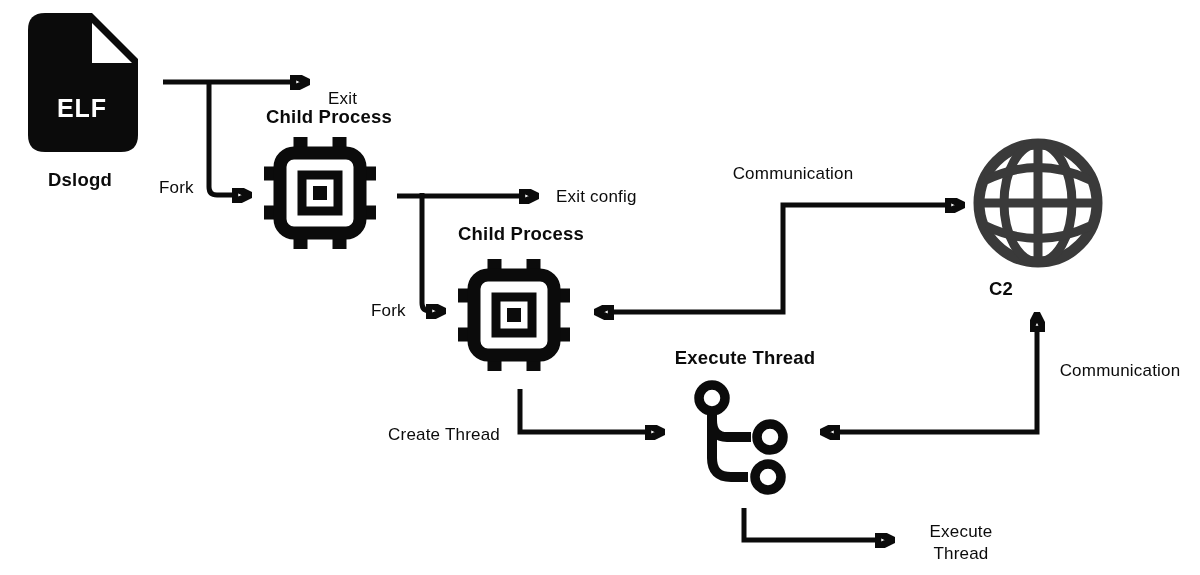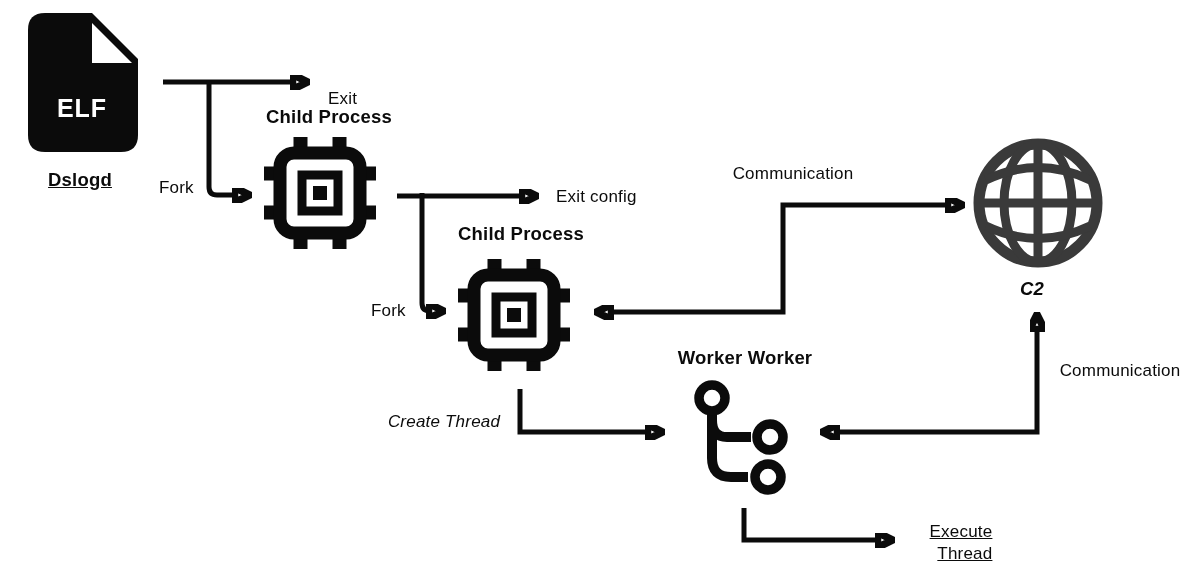--- a/index.html
+++ b/index.html
@@ -27,21 +27,21 @@
     position:absolute;
     font-size:18.5px;
     line-height:23px;
     font-weight:bold;
     letter-spacing:.2px;
     white-space:nowrap;
     color:var(--ink);
     text-align:right;
   }
   .c{transform:translateX(-50%);}
-  .center-text{text-align:center;text-decoration:underline;}
+  .center-text{text-align:center;}
   .icon-ink{color:var(--ink);}
   .icon-globe{color:var(--globe);}
 </style>
 </head>
 <body>
 
 <div class="stage">
 
   <svg class="arrows" width="1200" height="575" viewBox="0 0 1200 575" aria-hidden="true">
     <defs>
@@ -103,21 +103,21 @@
         <rect x="94" y="29.5" width="18" height="14"></rect>
           <rect x="94" y="68.5" width="18" height="14"></rect>
         <rect x="49" y="49" width="14" height="14"></rect>
       </g>
       <rect x="16" y="16" width="80" height="80" rx="14" fill="none" stroke="currentColor" stroke-width="13"></rect>
       <rect x="38" y="38" width="36" height="36" fill="none" stroke="currentColor" stroke-width="9"></rect>
     </svg>
   </div>
 
   <div class="node">
-    <div class="ttl c" style="left:745px;top:346px;">Worker Worker</div>
+    <div class="ttl c" style="left:745px;top:346px;">Execute Thread</div>
     <svg class="abs icon-ink" style="left:693px;top:380px;" width="100" height="115" viewBox="0 0 100 115">
       <g fill="none" stroke="currentColor" stroke-width="10">
         <path d="M19,30 V78 Q19,97 38,97 H55"></path>
         <path d="M19,40 Q19,57 34,57 H58"></path>
       </g>
       <g fill="#ffffff" stroke="currentColor" stroke-width="9.5">
         <circle cx="19" cy="18" r="13"></circle>
         <circle cx="77" cy="57" r="13"></circle>
         <circle cx="75" cy="97" r="13"></circle>
       </g>
@@ -128,28 +128,28 @@
     <svg class="abs icon-globe" style="left:973px;top:138px;" width="130" height="130" viewBox="0 0 130 130">
       <g fill="none" stroke="currentColor">
         <circle cx="65" cy="65" r="59" stroke-width="11"></circle>
         <ellipse cx="65" cy="65" rx="34" ry="59" stroke-width="9"></ellipse>
         <line x1="65" y1="8" x2="65" y2="122" stroke-width="9"></line>
         <line x1="8" y1="65" x2="122" y2="65" stroke-width="9"></line>
         <path d="M13,42 Q65,17 117,42" stroke-width="9"></path>
         <path d="M13,88 Q65,113 117,88" stroke-width="9"></path>
       </g>
     </svg>
-    <div class="ttl c" style="left:1032px;top:277px;font-style:italic;">C2</div>
+    <div class="ttl c" style="left:1001px;top:277px;">C2</div>
   </div>
 
   <div class="lbl" style="left:328px;top:72px;margin-top:16px;">Exit</div>
   <div class="lbl" style="left:159px;top:177px;">Fork</div>
   <div class="lbl" style="left:556px;top:186px;">Exit config</div>
   <div class="lbl" style="left:371px;top:300px;">Fork</div>
   <div class="lbl c" style="left:793px;top:163px;">Communication</div>
   <div class="lbl c" style="left:1120px;top:360px;">Communication</div>
-  <div class="lbl c" style="left:444px;top:411px;font-style:italic;">Create Thread</div>
-  <div class="lbl c center-text" style="left:961px;top:521px;text-align:right;">
+  <div class="lbl c" style="left:444px;top:424px;">Create Thread</div>
+  <div class="lbl c center-text" style="left:961px;top:521px;">
     <div>Execute</div>
     <div>Thread</div>
   </div>
 
 </div>
 
 </body></html>

